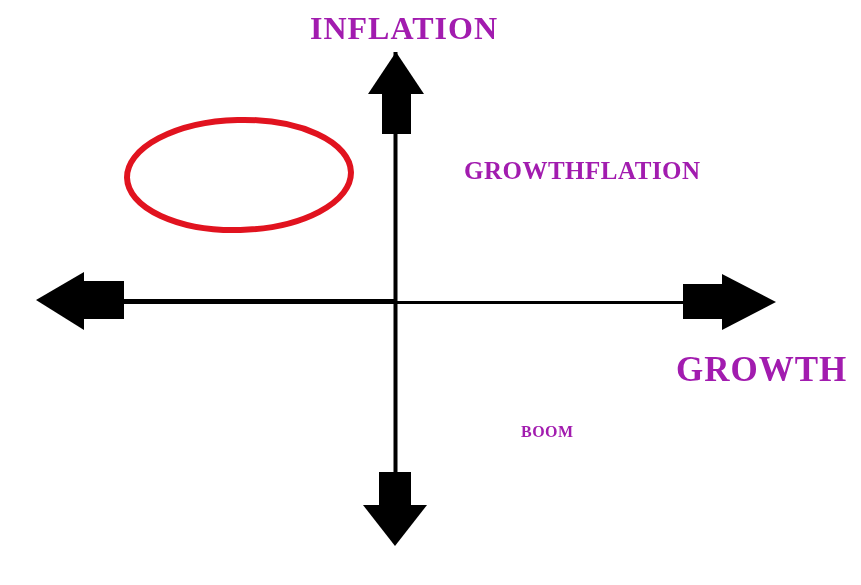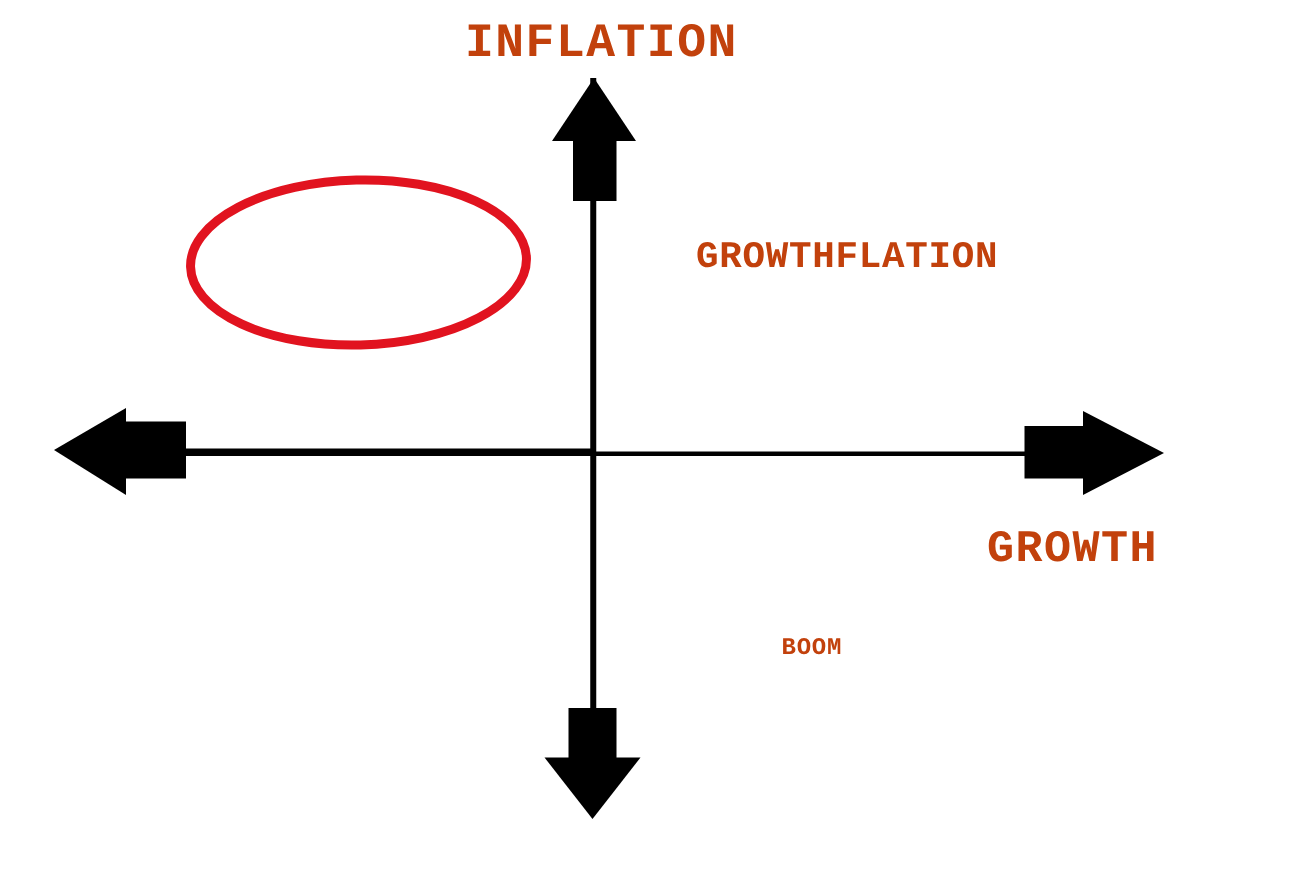--- a/index.html
+++ b/index.html
@@ -17,36 +17,36 @@
   }
   #diagram-svg {
     position: absolute;
     left: 0;
     top: 0;
     width: 861px;
     height: 585px;
   }
   .lbl {
     position: absolute;
-    font-family: Liberation Mono, monospace;
+    font-family: Liberation Serif, serif;
     font-weight: bold;
-    color: #c2410c;
+    color: #a21caf;
     white-space: nowrap;
     letter-spacing: 0.5px;
   }
   #axis-label-inflation {
     left: 310px;
     top: 10px;
     font-size: 32px;
     letter-spacing: 1px;
   }
   #axis-label-growth {
-    left: 658px;
+    left: 676px;
     top: 350px;
-    font-size: 30px;
+    font-size: 35px;
     letter-spacing: 1px;
   }
   #quadrant-label-stagflation {
     left: 149px;
     top: 157px;
     font-size: 23px;
   }
   #quadrant-label-growthflation {
     left: 464px;
     top: 157px;

